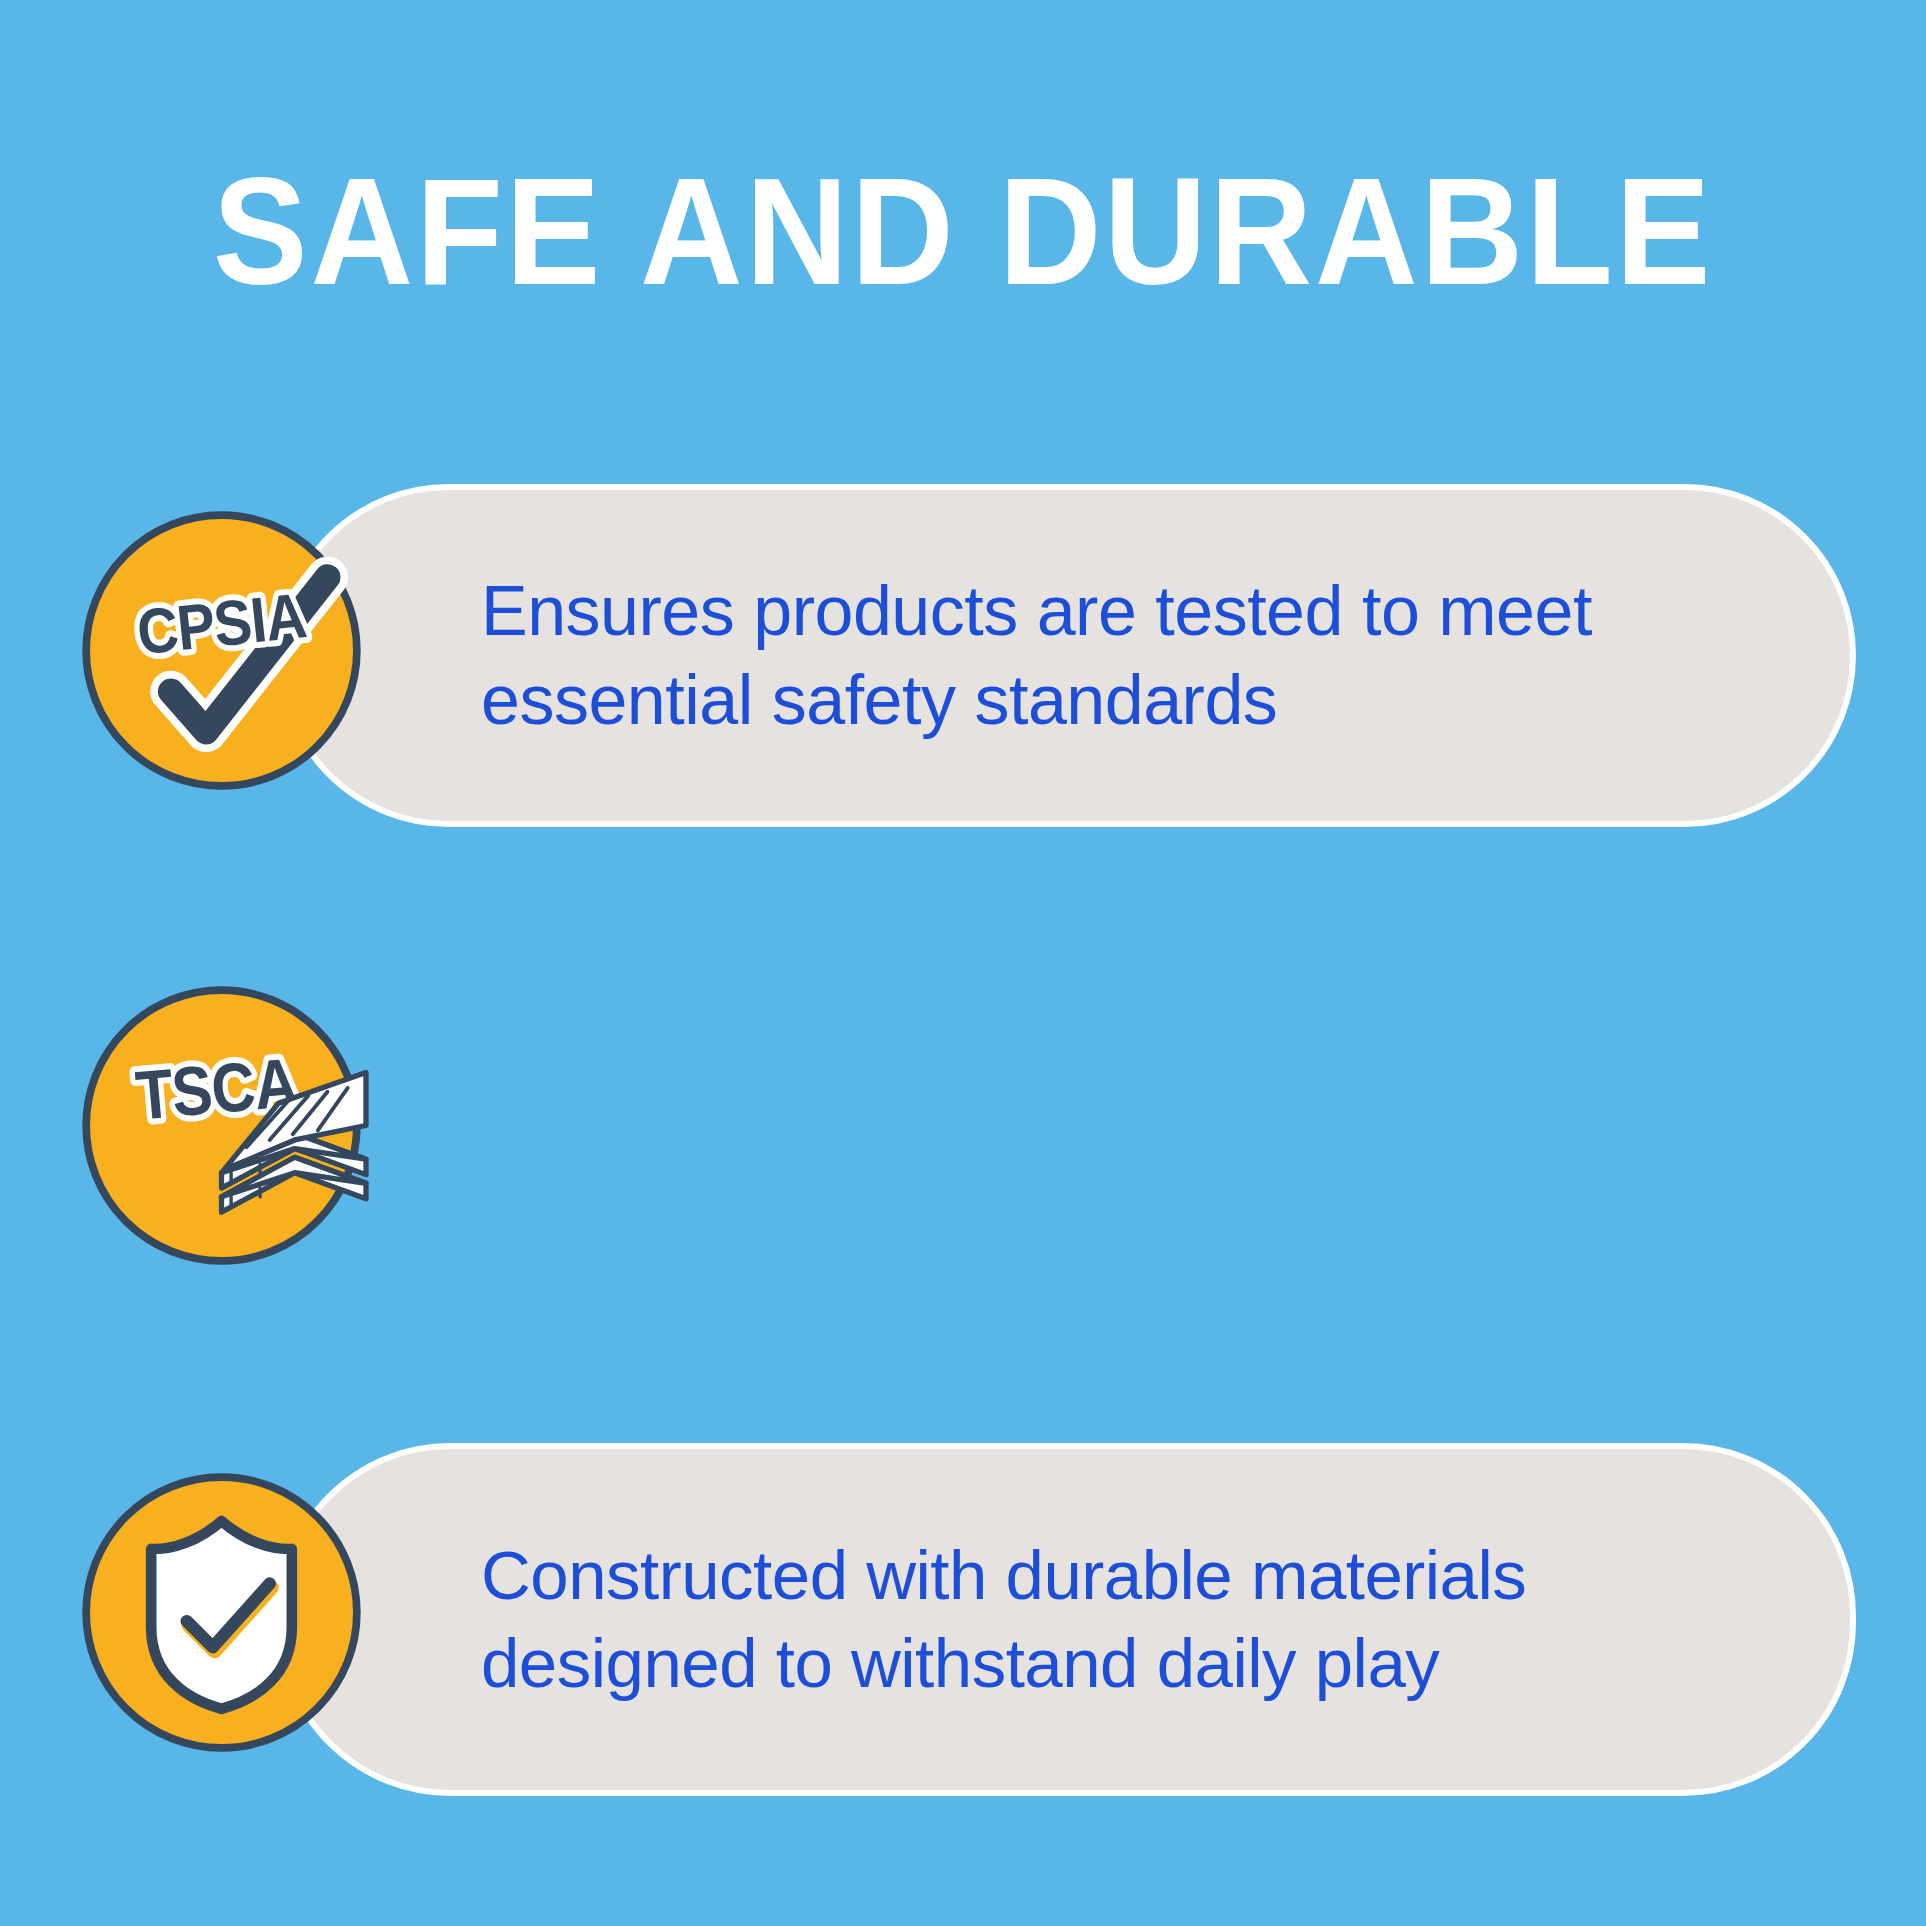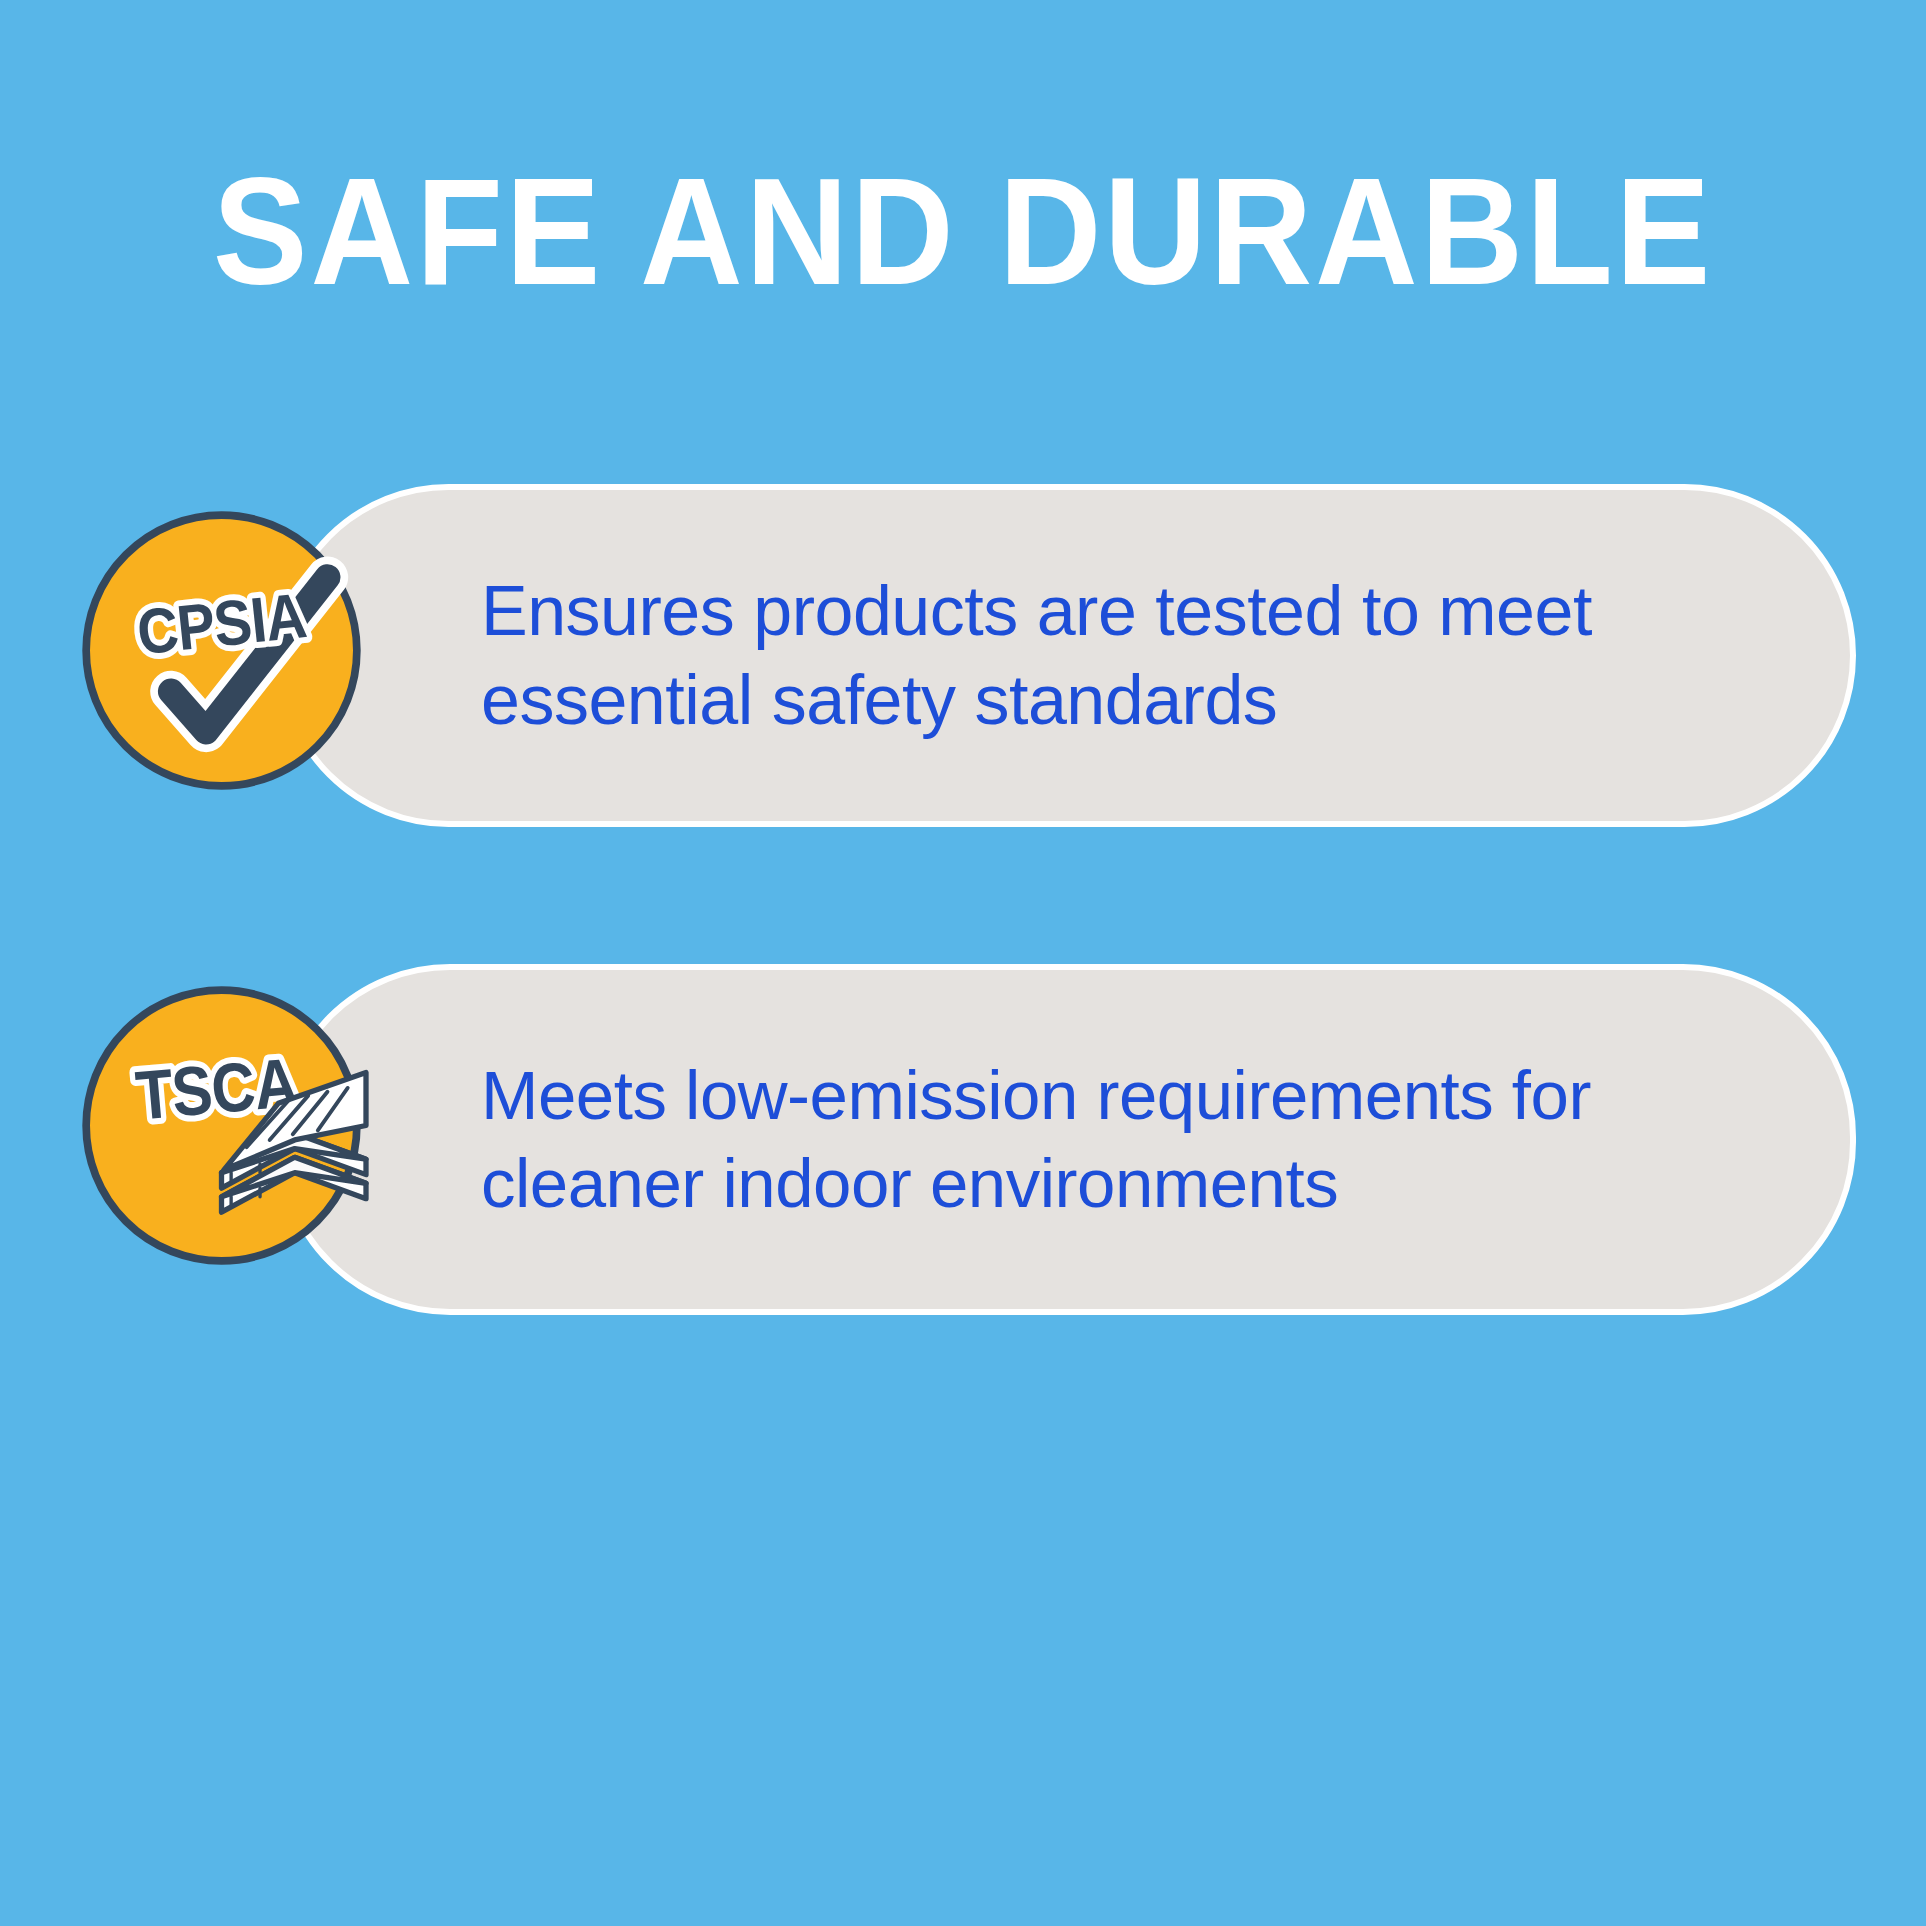--- a/index.html
+++ b/index.html
@@ -130,23 +130,20 @@
           <g font-family="Liberation Sans, sans-serif" font-weight="700" font-size="118" letter-spacing="-2" text-anchor="middle" transform="rotate(-6 300 248)">
             <text x="300" y="290" fill="#ffffff" stroke="#ffffff" stroke-width="22" stroke-linejoin="round" transform="scale(1,1.12) translate(0,-31)">CPSIA</text>
             <text x="300" y="290" fill="#34475c" transform="scale(1,1.12) translate(0,-31)">CPSIA</text>
           </g>
         </svg>
       </div>
     </div>
 
     <div class="feature-row row-1">
 
-      <div class="pill">
-        <div class="pill-text">Meets low-emission requirements for cleaner indoor environments</div>
-      </div>
 
       <div class="badge">
         <svg viewBox="0 0 600 600" xmlns="http://www.w3.org/2000/svg">
           <circle cx="300" cy="300" r="281" fill="#f9b01e" stroke="#34475c" stroke-width="16"></circle>
 
           <g font-family="Liberation Sans, sans-serif" font-weight="700" font-size="126" letter-spacing="-2" text-anchor="middle" transform="rotate(-5 290 230)">
             <text x="290" y="272" fill="#ffffff" stroke="#ffffff" stroke-width="22" stroke-linejoin="round" transform="scale(1,1.14) translate(0,-32)">TSCA</text>
             <text x="290" y="272" fill="#34475c" transform="scale(1,1.14) translate(0,-32)">TSCA</text>
           </g>
 
@@ -171,16 +168,41 @@
               <path d="M320 466 L320 448"></path>
               <path d="M380 448 L380 430"></path>
               <path d="M320 416 L320 398"></path>
               <path d="M380 398 L380 380"></path>
             </g>
           </g>
         </svg>
       </div>
     </div>
 
+    <div class="feature-row row-2">
+
+      <div class="pill">
+        <div class="pill-text">Constructed with durable materials designed to withstand daily play</div>
+      </div>
+
+      <div class="badge">
+        <svg viewBox="0 0 600 600" xmlns="http://www.w3.org/2000/svg">
+          <circle cx="300" cy="300" r="281" fill="#f9b01e" stroke="#34475c" stroke-width="16"></circle>
+
+          <path d="M300 110
+                   C 252 152 198 170 154 168
+                   L 154 330
+                   C 154 430 226 480 300 500
+                   C 374 480 446 430 446 330
+                   L 446 168
+                   C 402 170 348 152 300 110 Z" fill="#ffffff" stroke="#34475c" stroke-width="22" stroke-linejoin="round"></path>
+
+          <g fill="none" stroke-linecap="round" stroke-linejoin="round">
+            <path d="M228 318 L282 372 L400 240" stroke="#f9b01e" stroke-width="30" transform="translate(4,8)"></path>
+            <path d="M228 318 L282 372 L400 240" stroke="#34475c" stroke-width="26"></path>
+          </g>
+        </svg>
+      </div>
+    </div>
 
   </div>
 </div>
 
 
 </body></html>

